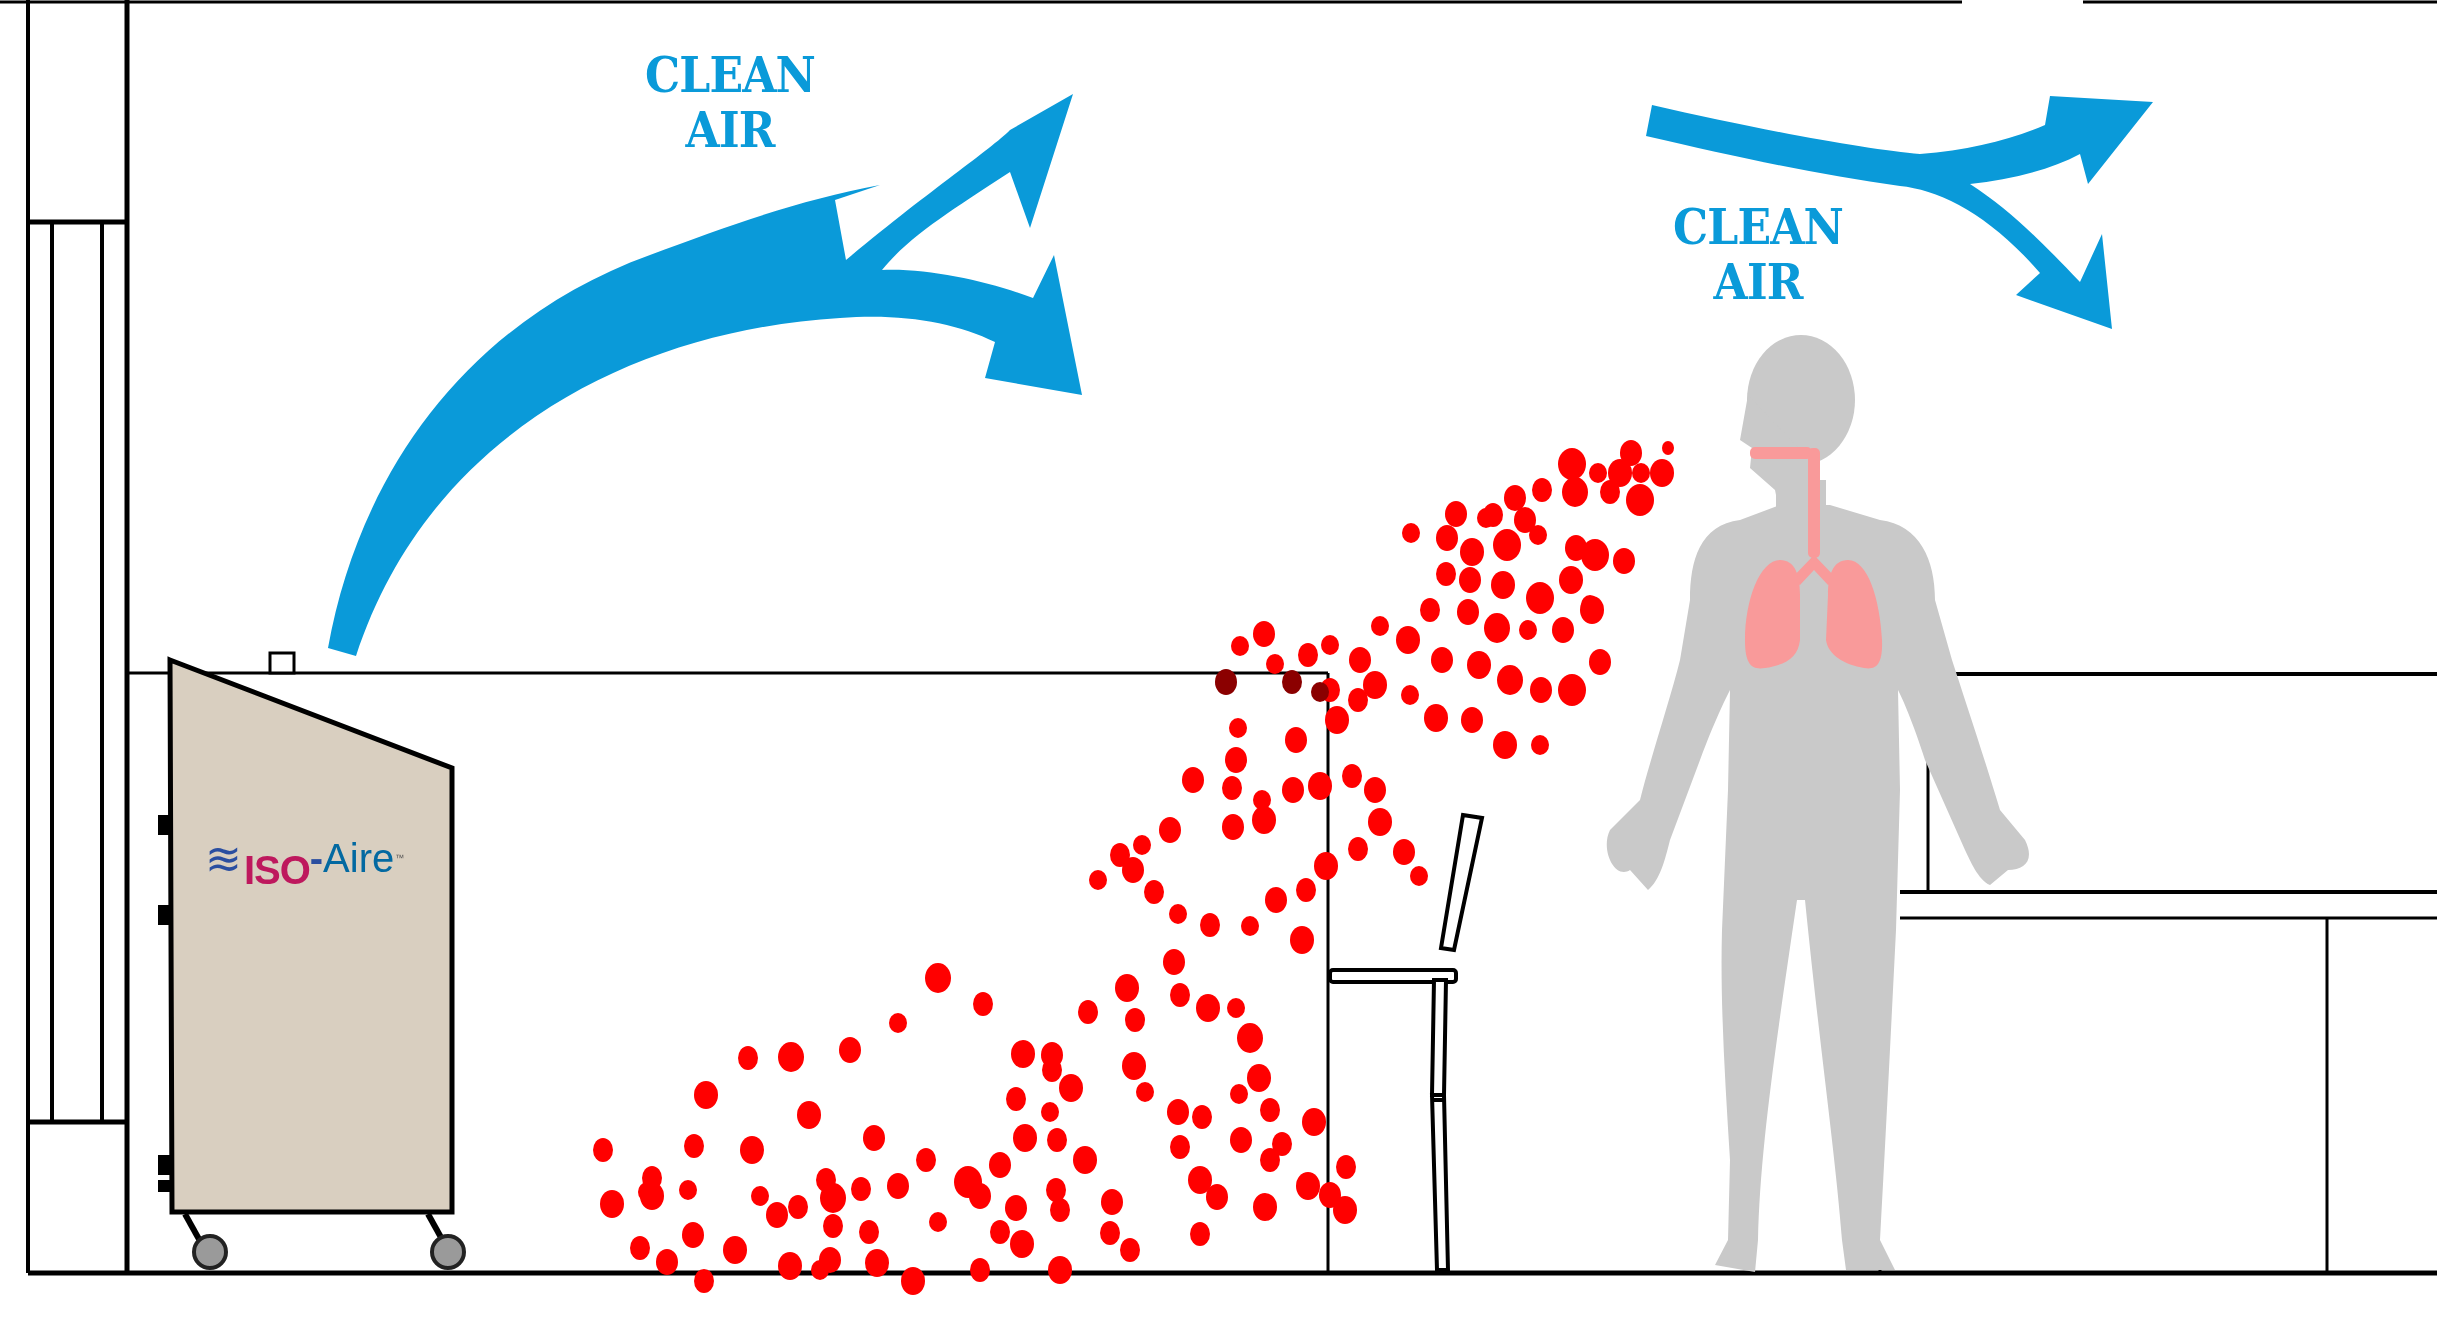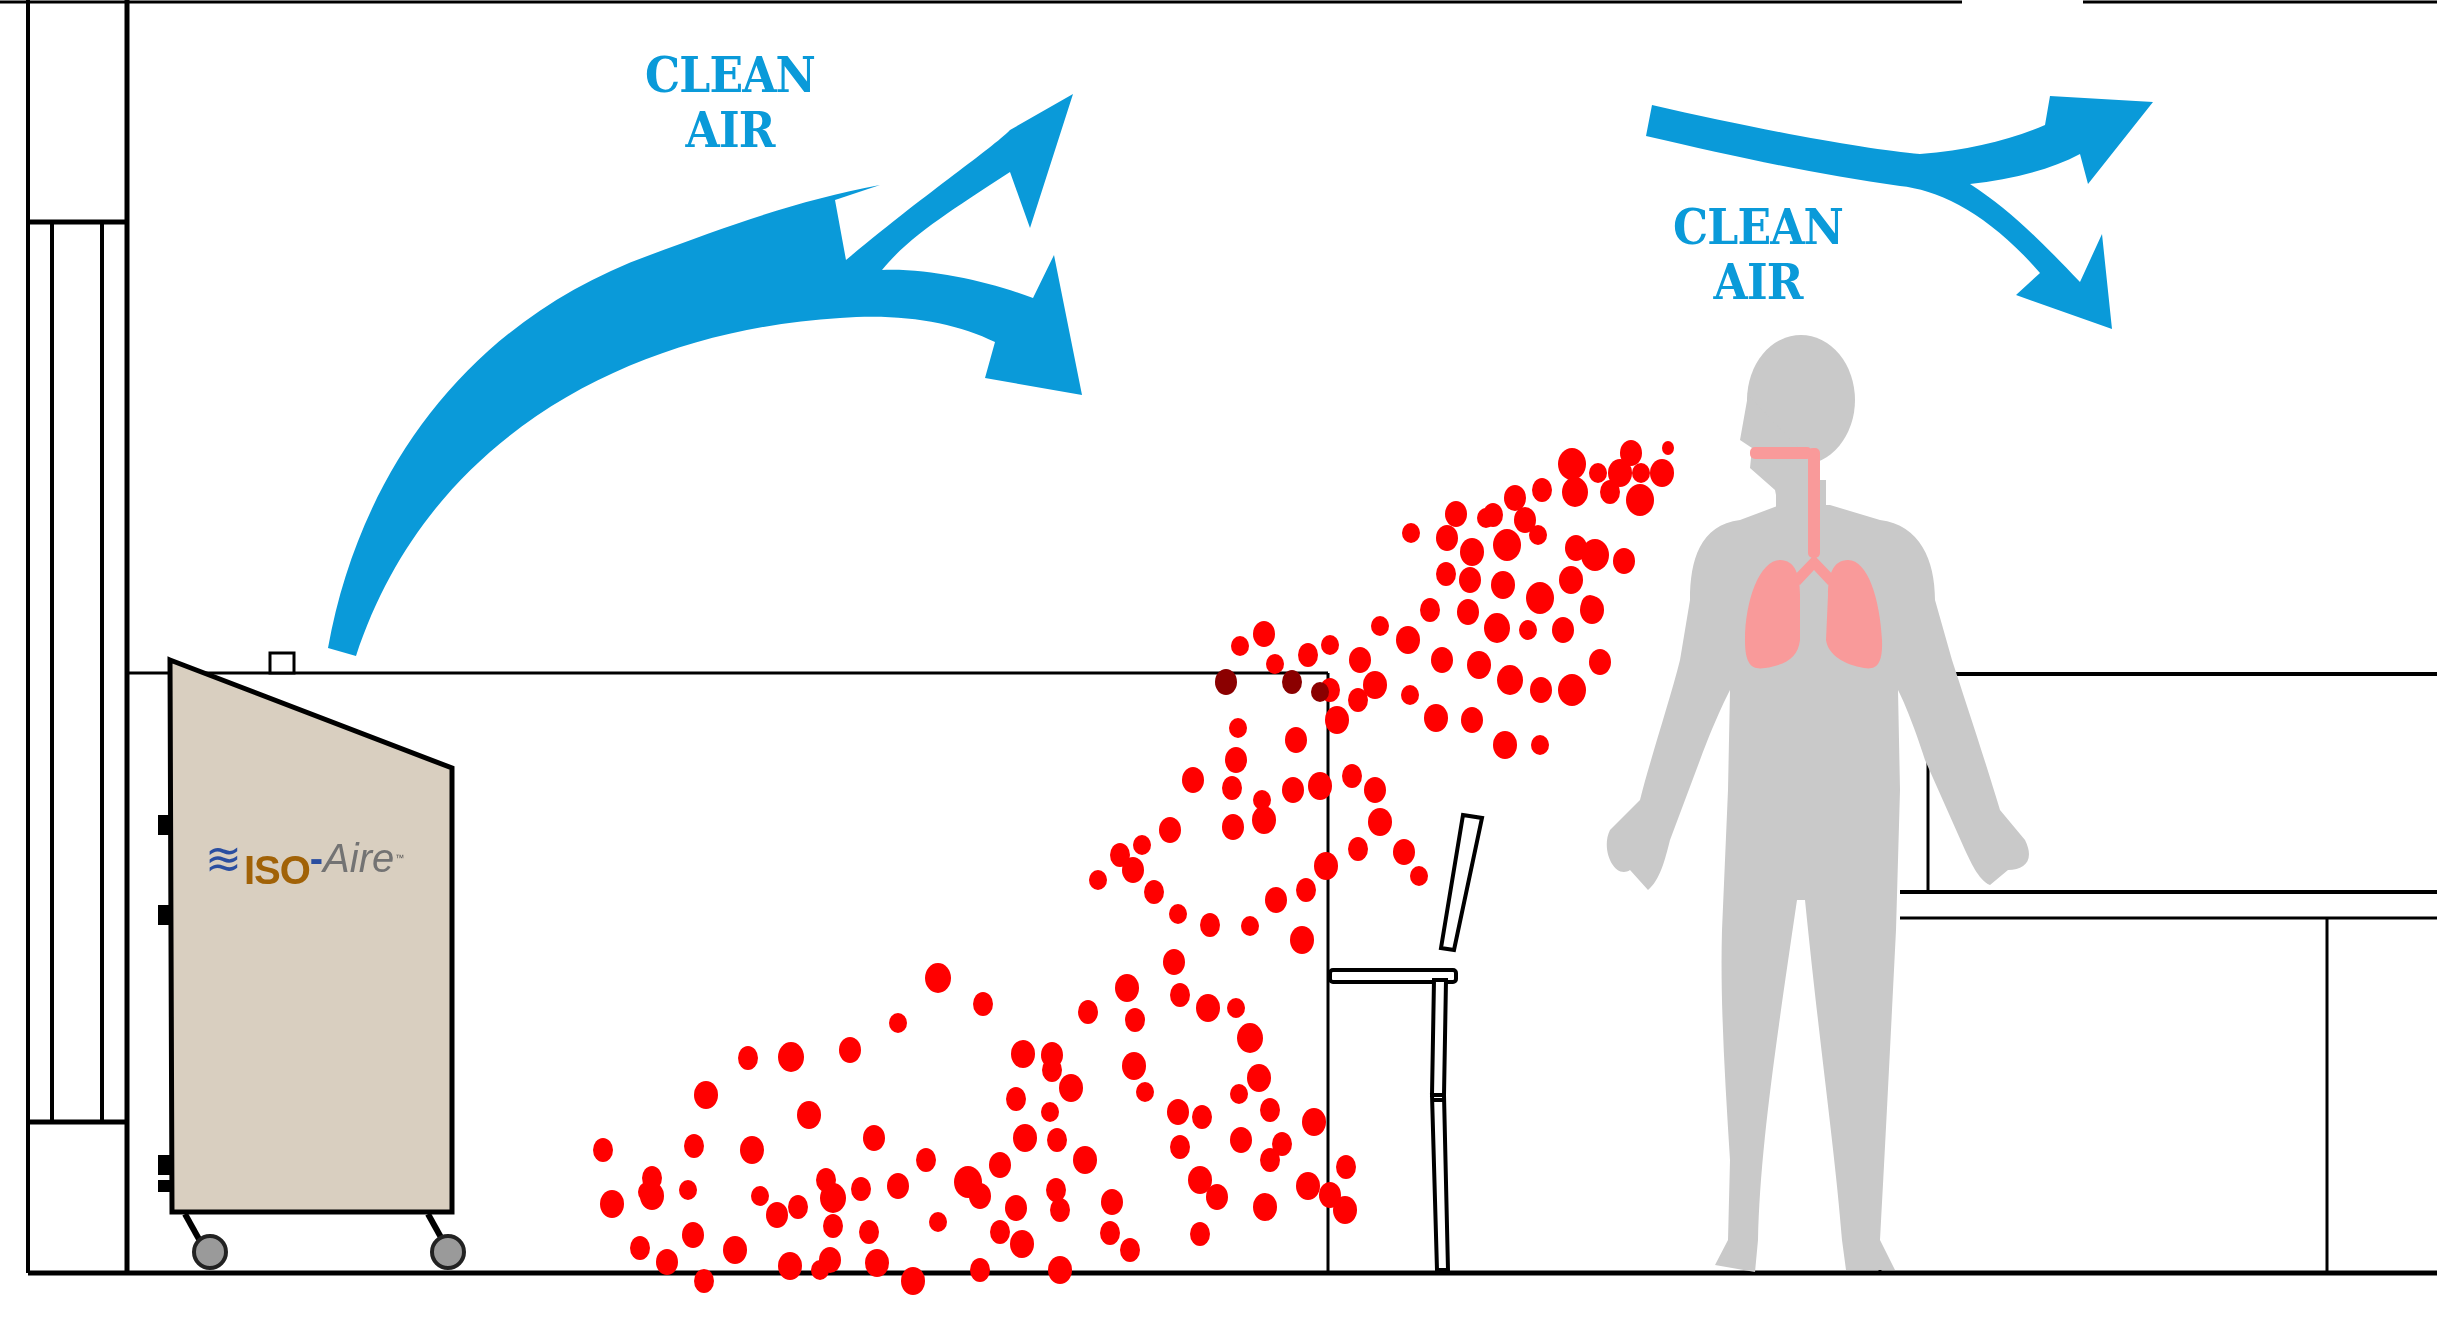--- a/index.html
+++ b/index.html
@@ -8,23 +8,23 @@
   .label {
     position: absolute; color: #0a9ad9; font-family: "DejaVu Serif", serif; font-weight: bold;
     text-align: center; line-height: 1.15; letter-spacing: -1px; transform: scaleX(0.92);
   }
   .label .l1, .label .l2 { display: block; }
   .brand {
     position: absolute; left: 205px; top: 823px; font-family: "Liberation Sans", sans-serif;
     font-size: 40px; color: #2a4ea0; white-space: nowrap; display: flex; align-items: center;
   }
   .brand .waves { font-size: 44px; margin-right: 2px; color: #2a4ea0; }
-  .brand .iso { font-weight: bold; color: #a16207; letter-spacing: -1px; margin-top: 25px; }
+  .brand .iso { font-weight: bold; color: #be185d; letter-spacing: -1px; margin-top: 25px; }
   .brand .dash { color: #2a4ea0; font-weight: bold; }
-  .brand .aire { color: #737373; font-style: italic; }
+  .brand .aire { color: #0369a1; }
   .brand .tm { font-size: 9px; vertical-align: super; color: #555; margin-left: 1px; }
 </style>
 </head>
 <body>
 
 <svg id="stage" width="2437" height="1329" viewBox="0 0 2437 1329" xmlns="http://www.w3.org/2000/svg">
 
   <g stroke="#000" fill="none">
     <line x1="0" y1="2" x2="1962" y2="2" stroke-width="3"></line>
     <line x1="2083" y1="2" x2="2437" y2="2" stroke-width="3"></line>

